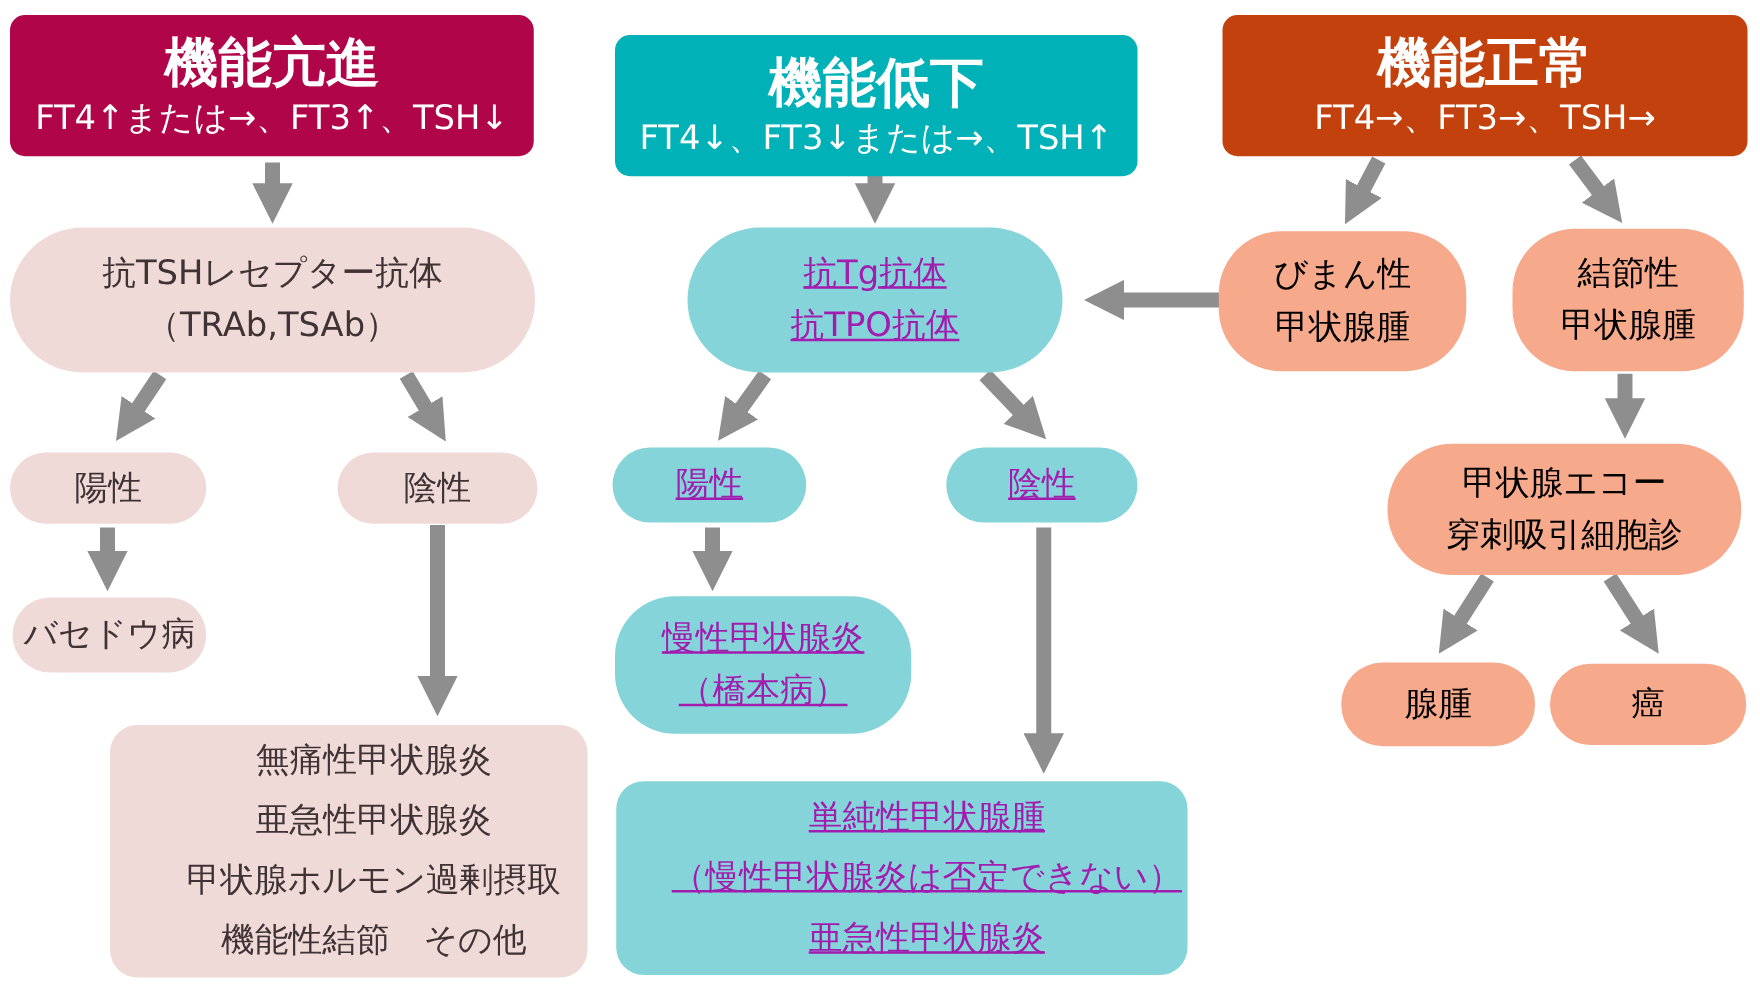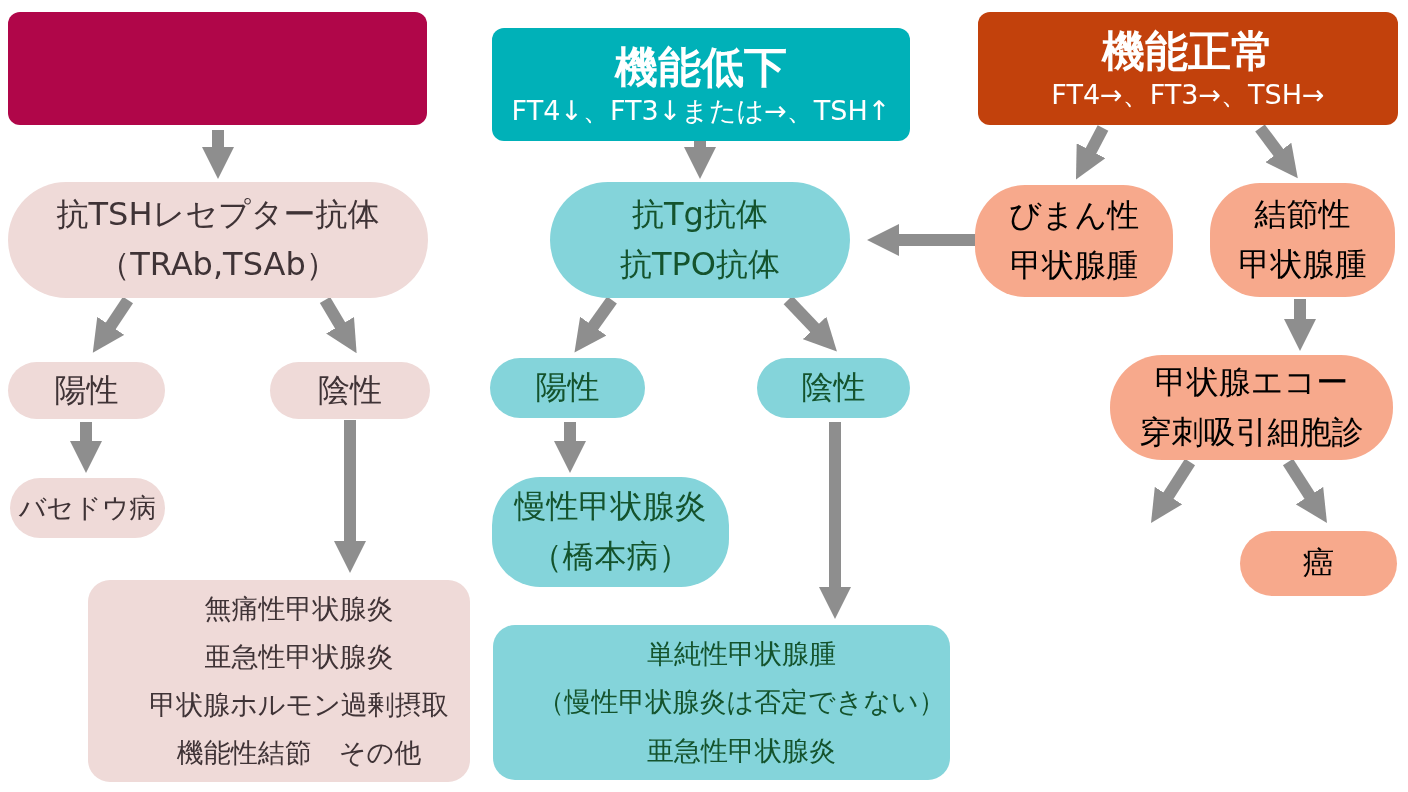--- a/index.html
+++ b/index.html
@@ -26,25 +26,25 @@
   .hdr-hyper  { background: #b00649; }
   .hdr-hypo   { background: #00b1b8; margin-top: 16px; }
   .hdr-normal { background: #c2410c; }
   .node {
     position: absolute;
     display: flex;
     align-items: center;
     justify-content: center;
     text-align: center;
     white-space: pre-line;
-    font-size: 32px;
+    font-size: 27px;
     line-height: 1.55;
   }
   .node-hyper  { background: #efdad8; color: #3f3336; }
-  .node-hypo   { background: #84d4da; color: #14532d; }
+  .node-hypo   { background: #84d4da; color: #a21caf; text-decoration: underline; }
   .node-normal { background: #f7a98c; color: #000000; }
   .box-text { font-size: 27px; line-height: 1.78; padding-left: 40px; }
   .arrows { position: absolute; left: 0; top: 0; pointer-events: none; }
   .arrows line { stroke: #8e8e8e; stroke-width: 12; }
   .arrows .ah-fill { fill: #8e8e8e; }
 </style>
 </head>
 <body>
 
 <div class="canvas">
@@ -67,20 +67,22 @@
     <line x1="835" y1="422" x2="835" y2="606" marker-end="url(#ah)"></line>
     <line x1="978" y1="240" x2="880" y2="240" marker-end="url(#ah)"></line>
     <line x1="1103" y1="128" x2="1082" y2="168" marker-end="url(#ah)"></line>
     <line x1="1260" y1="128" x2="1290" y2="168" marker-end="url(#ah)"></line>
     <line x1="1300" y1="299" x2="1300" y2="338" marker-end="url(#ah)"></line>
     <line x1="1190" y1="462" x2="1158" y2="512" marker-end="url(#ah)"></line>
     <line x1="1288" y1="462" x2="1320" y2="512" marker-end="url(#ah)"></line>
   </svg>
 
   <div class="hdr hdr-hyper" style="left:8px; top:12px; width:419px; height:113px;">
+    <div class="t">機能亢進</div>
+    <div class="s">FT4↑または→、FT3↑、TSH↓</div>
   </div>
 
   <div class="node node-hyper" style="left:8px; top:182px; width:420px; height:116px; border-radius:58px;">抗TSHレセプター抗体
 （TRAb,TSAb）</div>
 
   <div class="node node-hyper" style="left:8px; top:362px; width:157px; height:57px; border-radius:29px;">陽性</div>
 
   <div class="node node-hyper" style="left:270px; top:362px; width:160px; height:57px; border-radius:29px;">陰性</div>
 
   <div class="node node-hyper" style="left:10px; top:478px; width:155px; height:60px; border-radius:30px; font-size:27px;">バセドウ病</div>
@@ -116,16 +118,17 @@
 
   <div class="node node-normal" style="left:975px; top:185px; width:198px; height:112px; border-radius:50px;">びまん性
 甲状腺腫</div>
 
   <div class="node node-normal" style="left:1210px; top:183px; width:185px; height:114px; border-radius:50px;">結節性
 甲状腺腫</div>
 
   <div class="node node-normal" style="left:1110px; top:355px; width:283px; height:105px; border-radius:52px;">甲状腺エコー
 穿刺吸引細胞診</div>
 
+  <div class="node node-normal" style="left:1073px; top:530px; width:155px; height:67px; border-radius:33px;">腺腫</div>
 
   <div class="node node-normal" style="left:1240px; top:531px; width:157px; height:65px; border-radius:33px;">癌</div>
 
 </div>
 
 </body></html>

